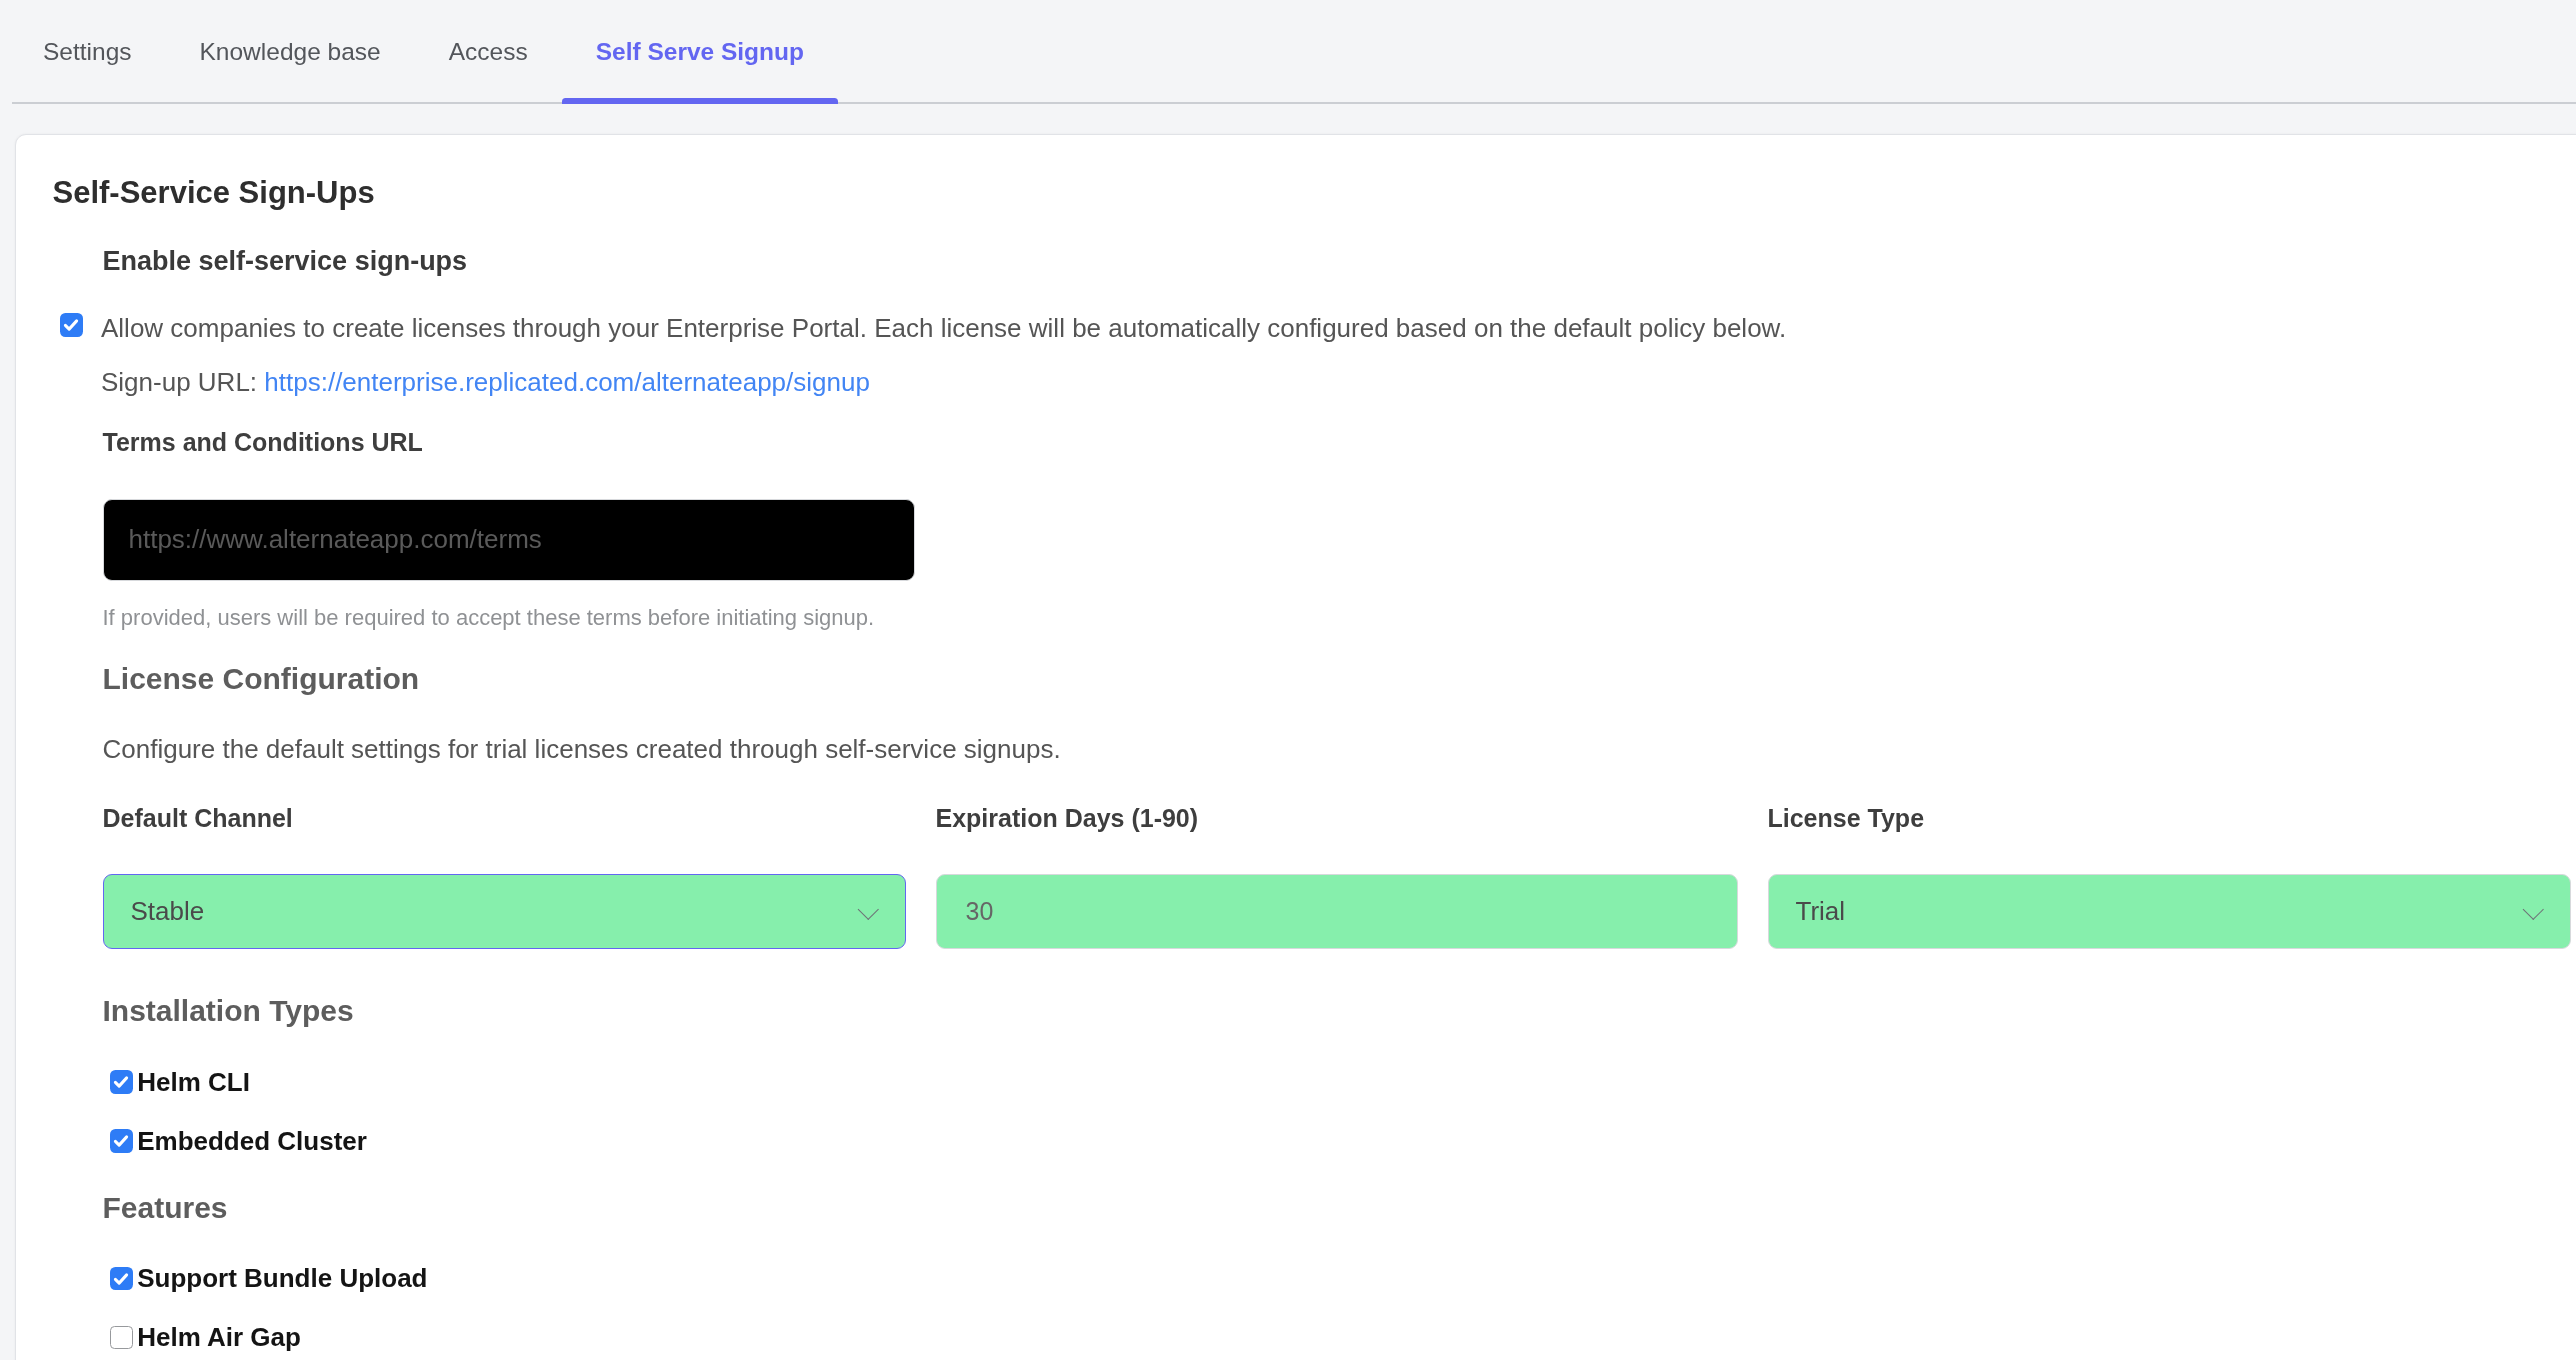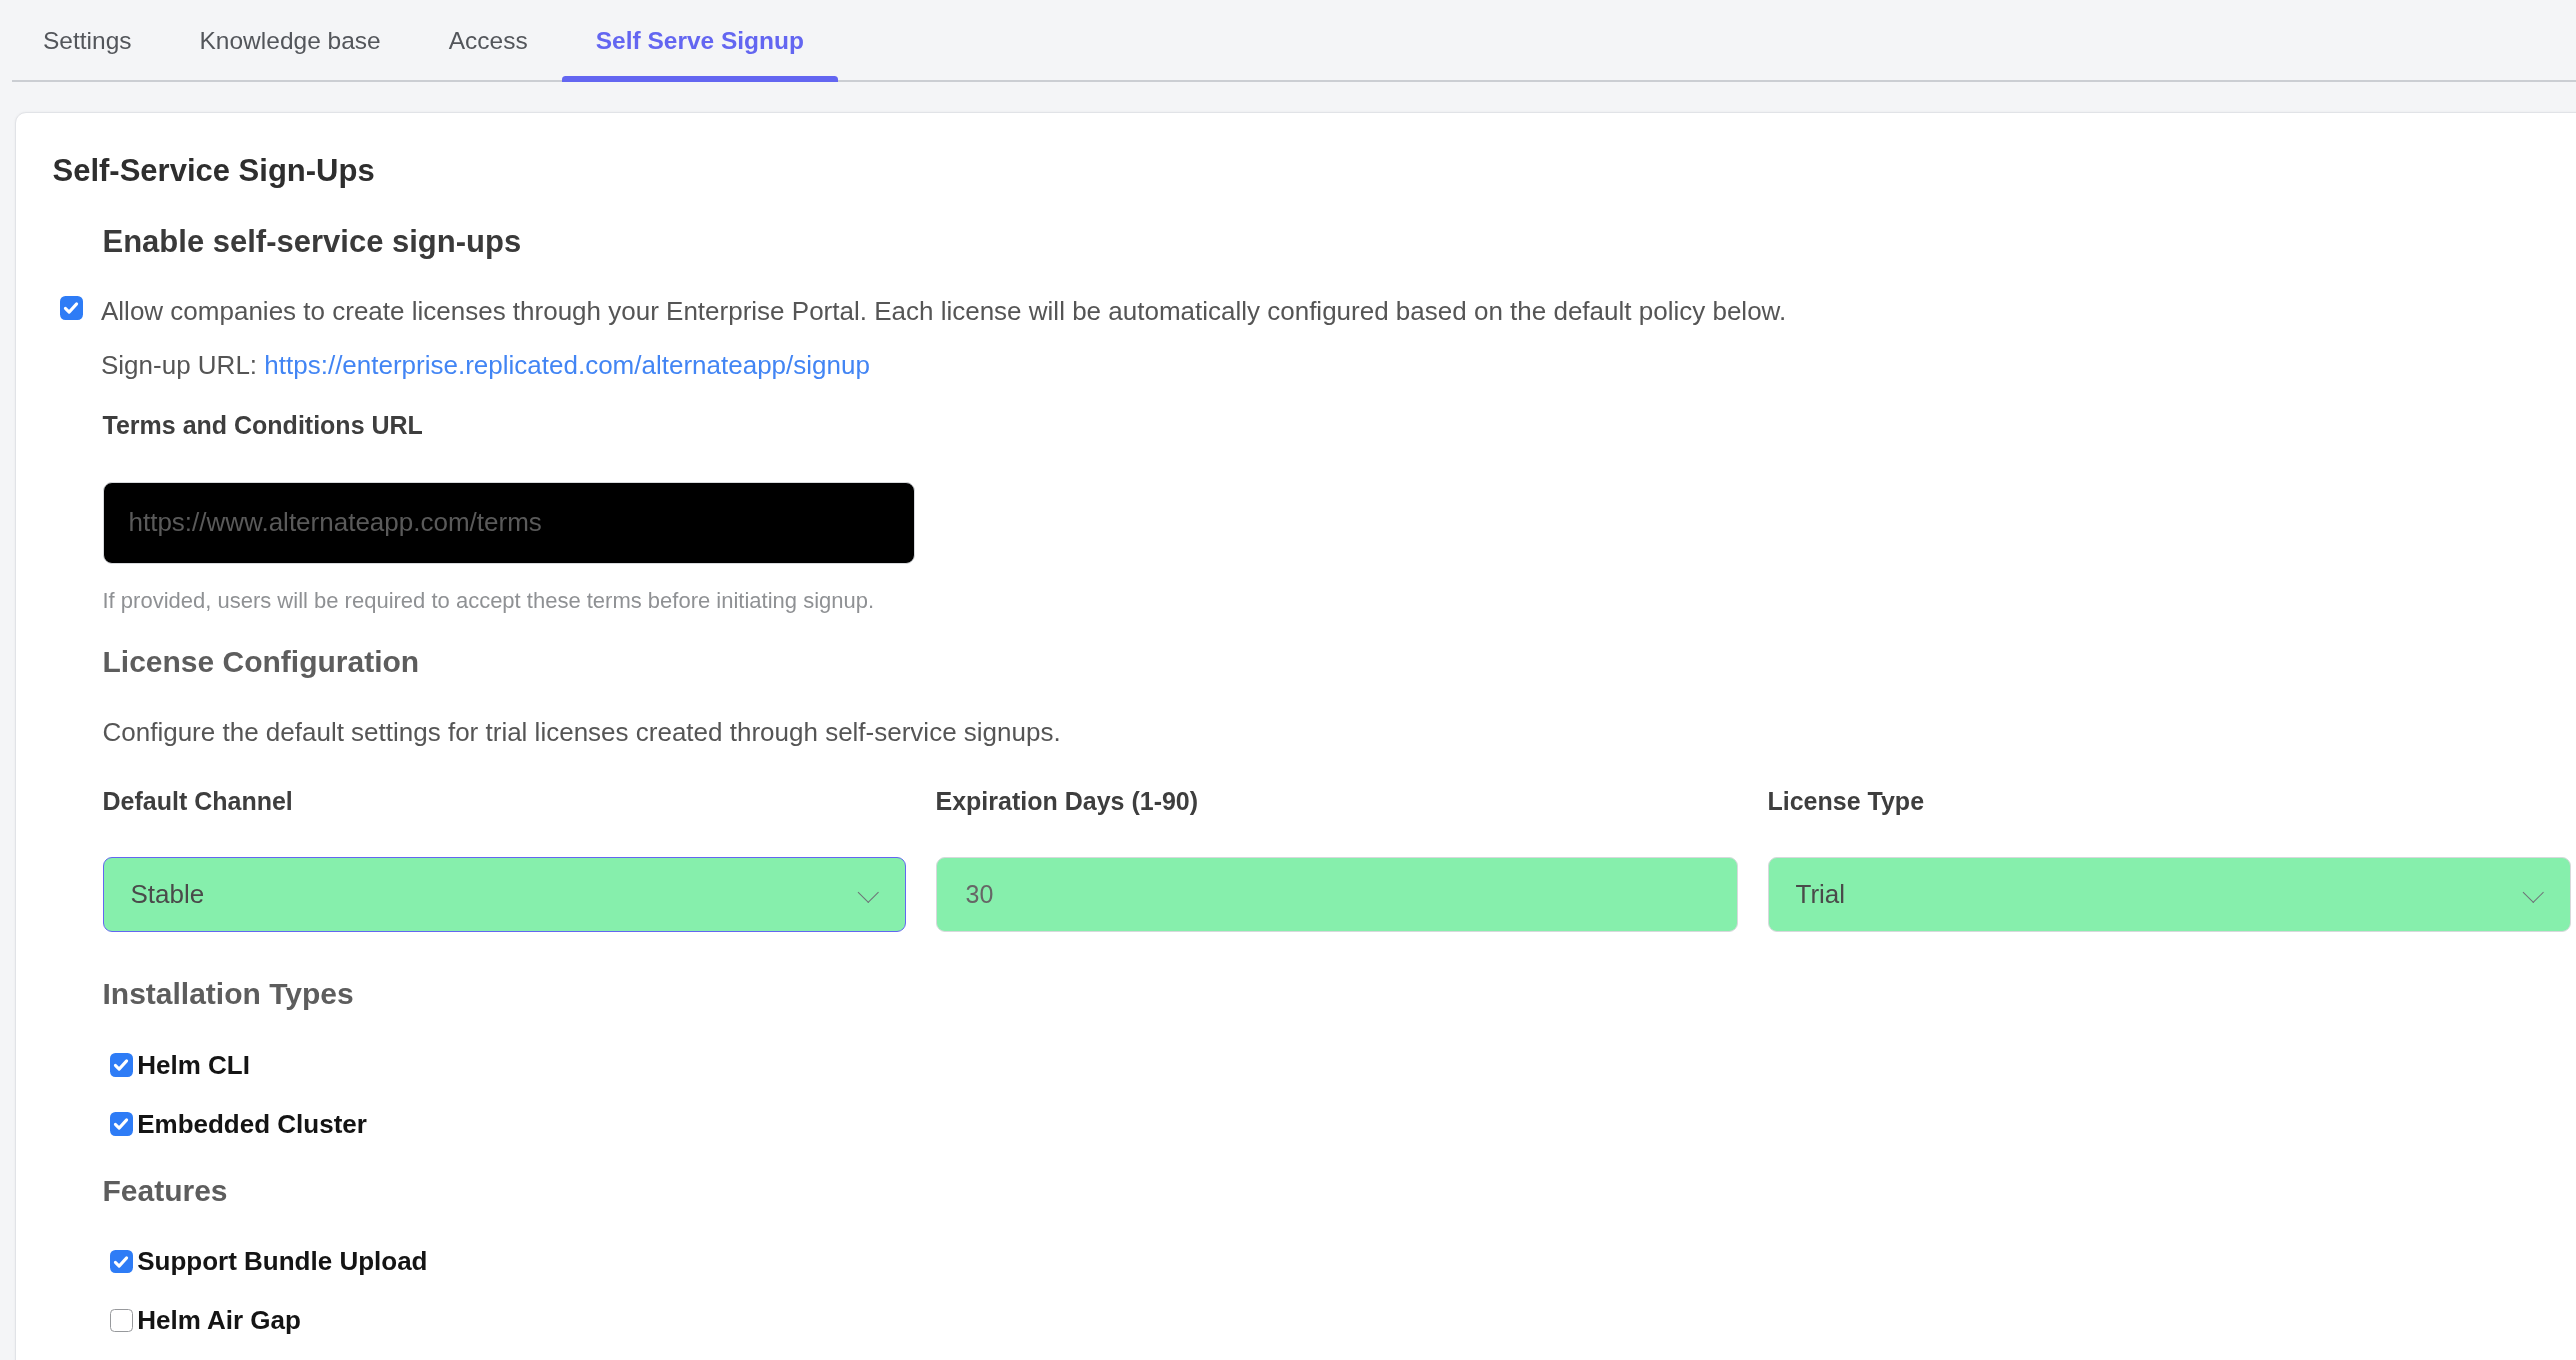--- a/index.html
+++ b/index.html
@@ -8,21 +8,21 @@
     width: 2576px; height: 1360px;
     overflow: hidden;
     background: #f4f5f7;
     font-family: "Liberation Sans", "DejaVu Sans", sans-serif;
     -webkit-font-smoothing: antialiased;
   }
 
   
   .tabbar {
     position: relative;
-    height: 82px;
+    height: 104px;
     display: flex;
     align-items: stretch;
     padding-left: 9px;
     background: #f4f5f7;
   }
   .tabbar-divider {
     position: absolute;
     left: 11.8px; right: 0; bottom: 0;
     height: 1.8px;
     background: #cbced3;
@@ -66,21 +66,21 @@
     margin: 0;
     font-size: 31px;
     line-height: 1.25;
     font-weight: 700;
     color: #2e2e2e;
   }
   .content { margin-left: 50px; margin-top: 32px; }
 
   .section-heading {
     margin: 0;
-    font-size: 31px;
+    font-size: 27px;
     line-height: 1.25;
     font-weight: 700;
     color: #3a3a3a;
   }
 
   
   .enable-row {
     display: flex;
     align-items: flex-start;
     gap: 18px;

